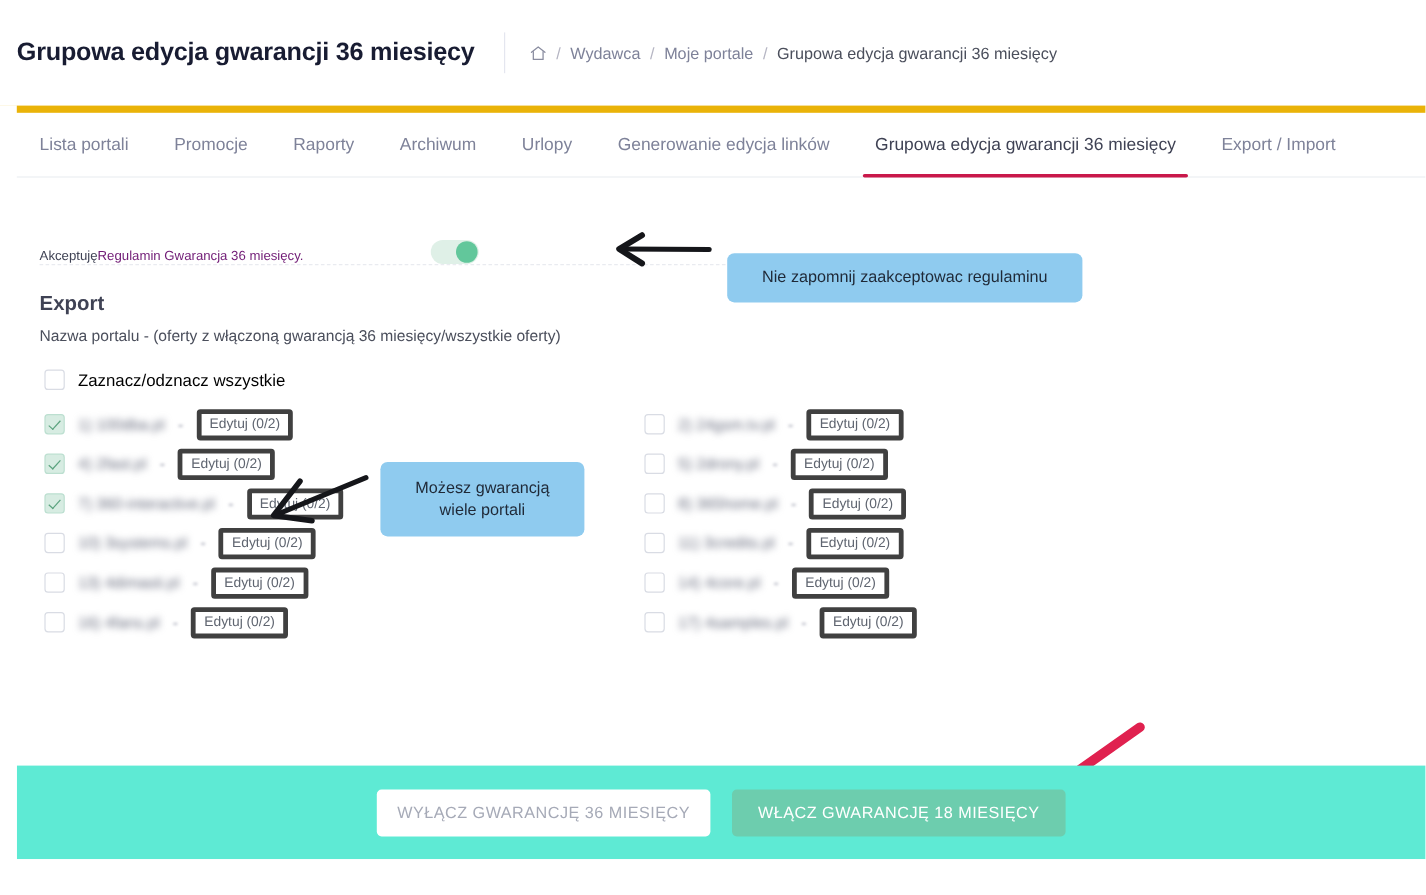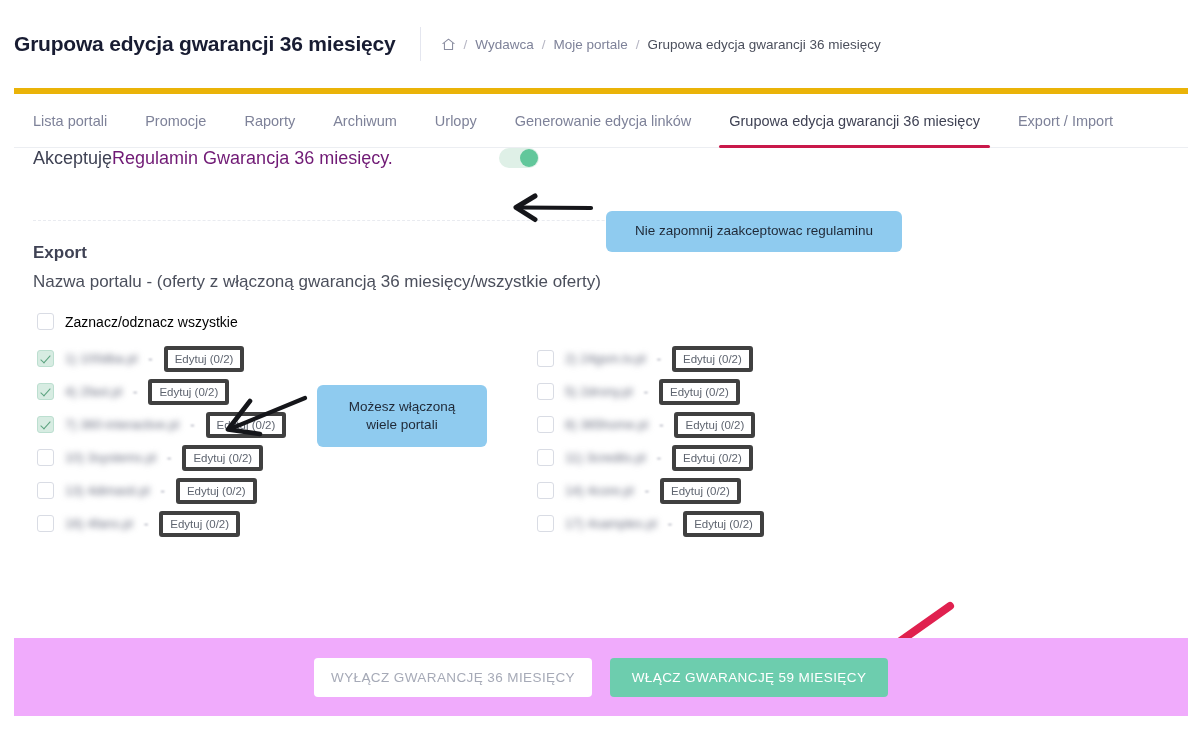--- a/index.html
+++ b/index.html
@@ -62,25 +62,25 @@
   .tab.active:after{
     content:"";position:absolute;left:9px;right:9px;bottom:-1px;height:3px;
     background:#c9184a;border-radius:2px;
   }
   
   .content{
     padding:0 14px;
     box-sizing:border-box;
   }
   .accept-row{
-    display:flex;align-items:flex-start;
+    display:flex;align-items:flex-end;
     height:72px;
     padding-left:19px;
     box-sizing:border-box;
-    font-size:18px;
+    font-size:11px;
     position:relative;
   }
   .accept-link{color:#701a75;cursor:pointer;}
   .toggle{
     margin-left:106px;
     width:40px;height:20px;border-radius:10px;
     background:#dff0e7;
     position:relative;cursor:pointer;flex:none;
   }
   .toggle .knob{
@@ -94,21 +94,21 @@
     border-top:1px dashed #e9ebf0;
     height:0;
   }
   .section-head{
     padding:22px 0 0 19px;
   }
   .section-title{
     font-size:17px;font-weight:bold;color:#3f4254;margin:0 0 9px 0;
   }
   .section-sub{
-    font-size:17px;color:#4b4f5c;margin:0;
+    font-size:13px;color:#4b4f5c;margin:0;
   }
   .select-all{
     display:flex;align-items:center;gap:11px;
     padding:21px 0 0 23px;
   }
   .cb{
     width:17px;height:17px;
     border:1px solid #d9dce4;border-radius:3px;
     background:#ffffff;box-sizing:border-box;flex:none;
     cursor:pointer;position:relative;
@@ -165,21 +165,21 @@
     margin-top:25px;
   }
   #callout-regulamin{left:606px;top:186px;width:296px;height:41px;}
   #callout-portale{left:317px;top:360px;width:170px;height:62px;padding:0 10px;}
   
   .arrow-svg{position:absolute;pointer-events:none;}
   
   .footer{
     position:absolute;left:14px;right:0;top:638px;
     height:78px;
-    background:#f0abfc;
+    background:#5eead4;
     display:flex;align-items:center;justify-content:center;
     gap:18px;
     box-sizing:border-box;
   }
   .btn{
     height:39px;min-width:278px;
     border-radius:4px;
     font-size:13.5px;
     letter-spacing:0.4px;
     display:flex;align-items:center;justify-content:center;
@@ -334,21 +334,21 @@
     </div>
   </div>
 </div>
 
 <div class="callout" id="callout-regulamin">
   <span>Nie zapomnij zaakceptowac regulaminu</span>
 </div>
 
 <div class="callout" id="callout-portale">
   <div>
-    <span>Możesz włączoną</span><br>
+    <span>Możesz gwarancją</span><br>
     <span>wiele portali</span>
   </div>
 </div>
 
 <svg class="arrow-svg" style="left:505px;top:190px;" width="95" height="40">
   <path d="M86 18 L14 17.5" stroke="#15161a" stroke-width="4.2" stroke-linecap="round" fill="none"></path>
   <path d="M30 6 L11 17.5 L30 29.5" stroke="#15161a" stroke-width="5" stroke-linecap="round" stroke-linejoin="round" fill="none"></path>
 </svg>
 
 <svg class="arrow-svg" style="left:218px;top:392px;" width="95" height="46">
@@ -356,18 +356,18 @@
   <path d="M32 9 L10 37.5 L42 42" stroke="#15161a" stroke-width="4.6" stroke-linecap="round" stroke-linejoin="round" fill="none"></path>
 </svg>
 
 <svg class="arrow-svg" style="left:805px;top:598px;" width="160" height="105">
   <path d="M145 8 L26 92" stroke="#e0214f" stroke-width="8" stroke-linecap="round" fill="none"></path>
   <path d="M33 50 L22 94 L63 95" stroke="#e0214f" stroke-width="8" stroke-linecap="round" stroke-linejoin="round" fill="none"></path>
 </svg>
 
 <div class="footer">
   <div class="btn btn-off">WYŁĄCZ GWARANCJĘ 36 MIESIĘCY</div>
-  <div class="btn btn-on">WŁĄCZ GWARANCJĘ 59 MIESIĘCY</div>
+  <div class="btn btn-on">WŁĄCZ GWARANCJĘ 18 MIESIĘCY</div>
 </div>
 
 <div class="bottom-strip"></div>
 <div class="left-rail"></div>
 <div class="top-rail"></div>
 
 </body></html>

